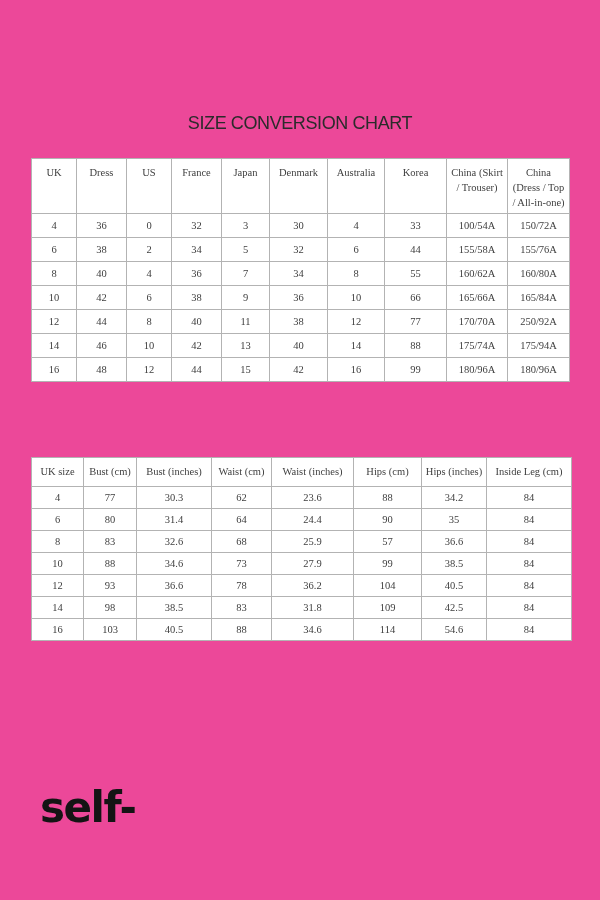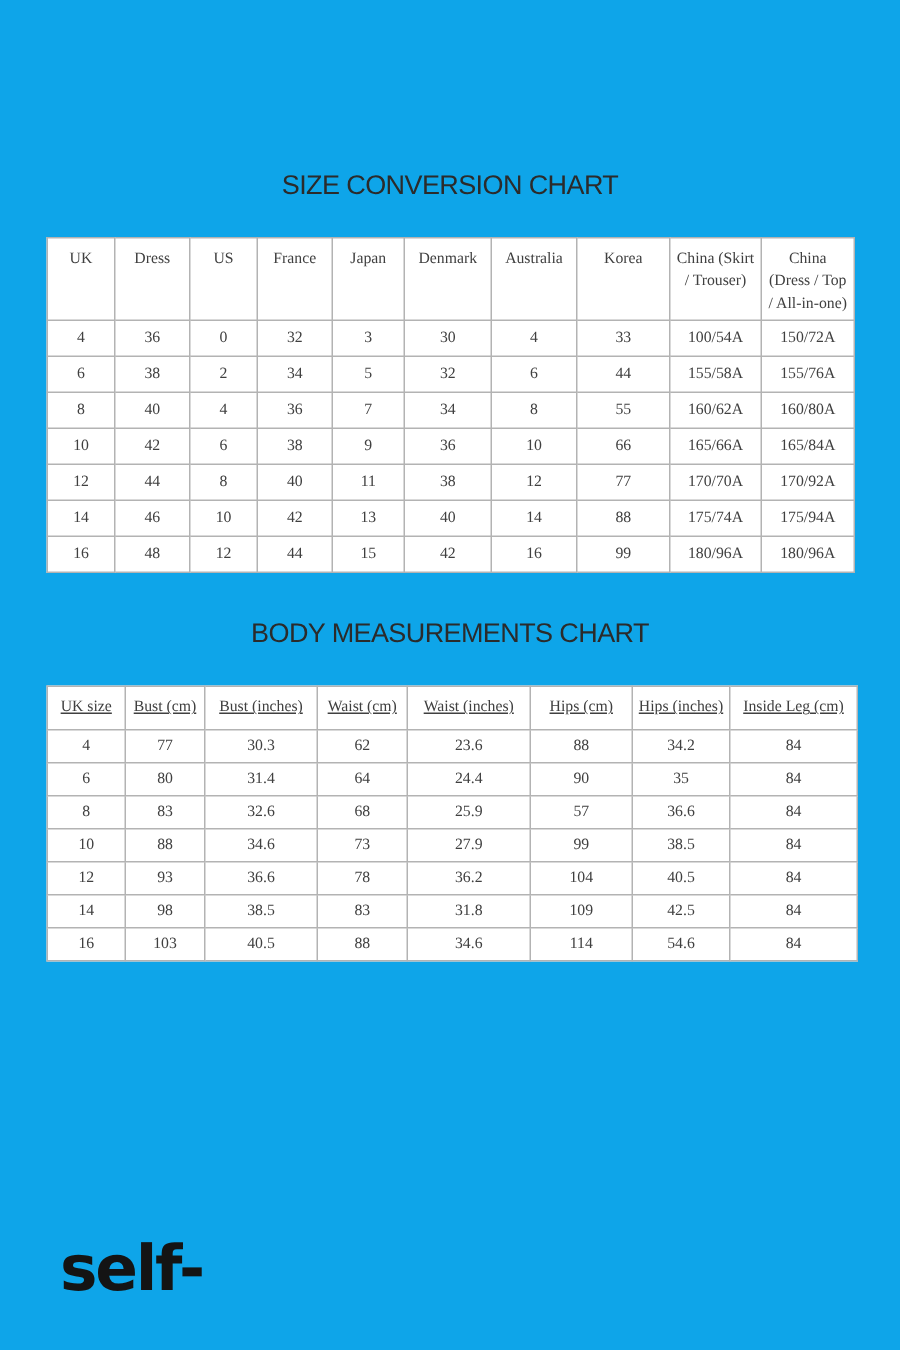--- a/index.html
+++ b/index.html
@@ -4,21 +4,21 @@
 <style>
   html, body {
     margin: 0;
     padding: 0;
     background: #ffffff;
   }
   .page {
     position: relative;
     width: 600px;
     height: 900px;
-    background: #0ea5e9;
+    background: #ec4899;
     font-family: "Liberation Sans", sans-serif;
     overflow: hidden;
   }
   .chart-title {
     position: absolute;
     left: 0;
     width: 600px;
     text-align: center;
     font-family: "Liberation Sans", sans-serif;
     font-size: 18px;
@@ -51,35 +51,34 @@
     padding: 2px 3px;
     line-height: 1.45;
     overflow: hidden;
   }
   #size-table thead th {
     height: 42px;
     vertical-align: top;
     padding-top: 6px;
   }
   #size-table tbody td { height: 19px; vertical-align: middle; }
-  #body-table thead th { height: 24px; vertical-align: middle; text-decoration: underline; }
+  #body-table thead th { height: 24px; vertical-align: middle; }
   #body-table tbody td { height: 17px; vertical-align: middle; }
 
   .logo {
     position: absolute;
     top: 791px;
     left: 40px;
     font-family: "DejaVu Sans", sans-serif;
     font-weight: bold;
     font-size: 42px;
     line-height: 0.82;
     letter-spacing: -1.5px;
     color: #141414;
     white-space: pre;
-    margin-top: 38px;
   }
 </style>
 </head>
 <body>
 
 <div class="page">
 
   <div class="chart-title" id="size-title">SIZE CONVERSION CHART</div>
 
   <table class="data-table" id="size-table">
@@ -161,21 +160,21 @@
         <tr>
           <td>12</td>
           <td>44</td>
           <td>8</td>
           <td>40</td>
           <td>11</td>
           <td>38</td>
           <td>12</td>
           <td>77</td>
           <td>170/70A</td>
-          <td>170/92A</td>
+          <td>250/92A</td>
         </tr>
         <tr>
           <td>14</td>
           <td>46</td>
           <td>10</td>
           <td>42</td>
           <td>13</td>
           <td>40</td>
           <td>14</td>
           <td>88</td>
@@ -190,21 +189,20 @@
           <td>15</td>
           <td>42</td>
           <td>16</td>
           <td>99</td>
           <td>180/96A</td>
           <td>180/96A</td>
         </tr>
       </tbody>
     </table>
 
-  <div class="chart-title" id="body-title">BODY MEASUREMENTS CHART</div>
 
   <table class="data-table" id="body-table">
       <colgroup>
         <col style="width: 52px;">
         <col style="width: 53px;">
         <col style="width: 75px;">
         <col style="width: 60px;">
         <col style="width: 82px;">
         <col style="width: 68px;">
         <col style="width: 65px;">

